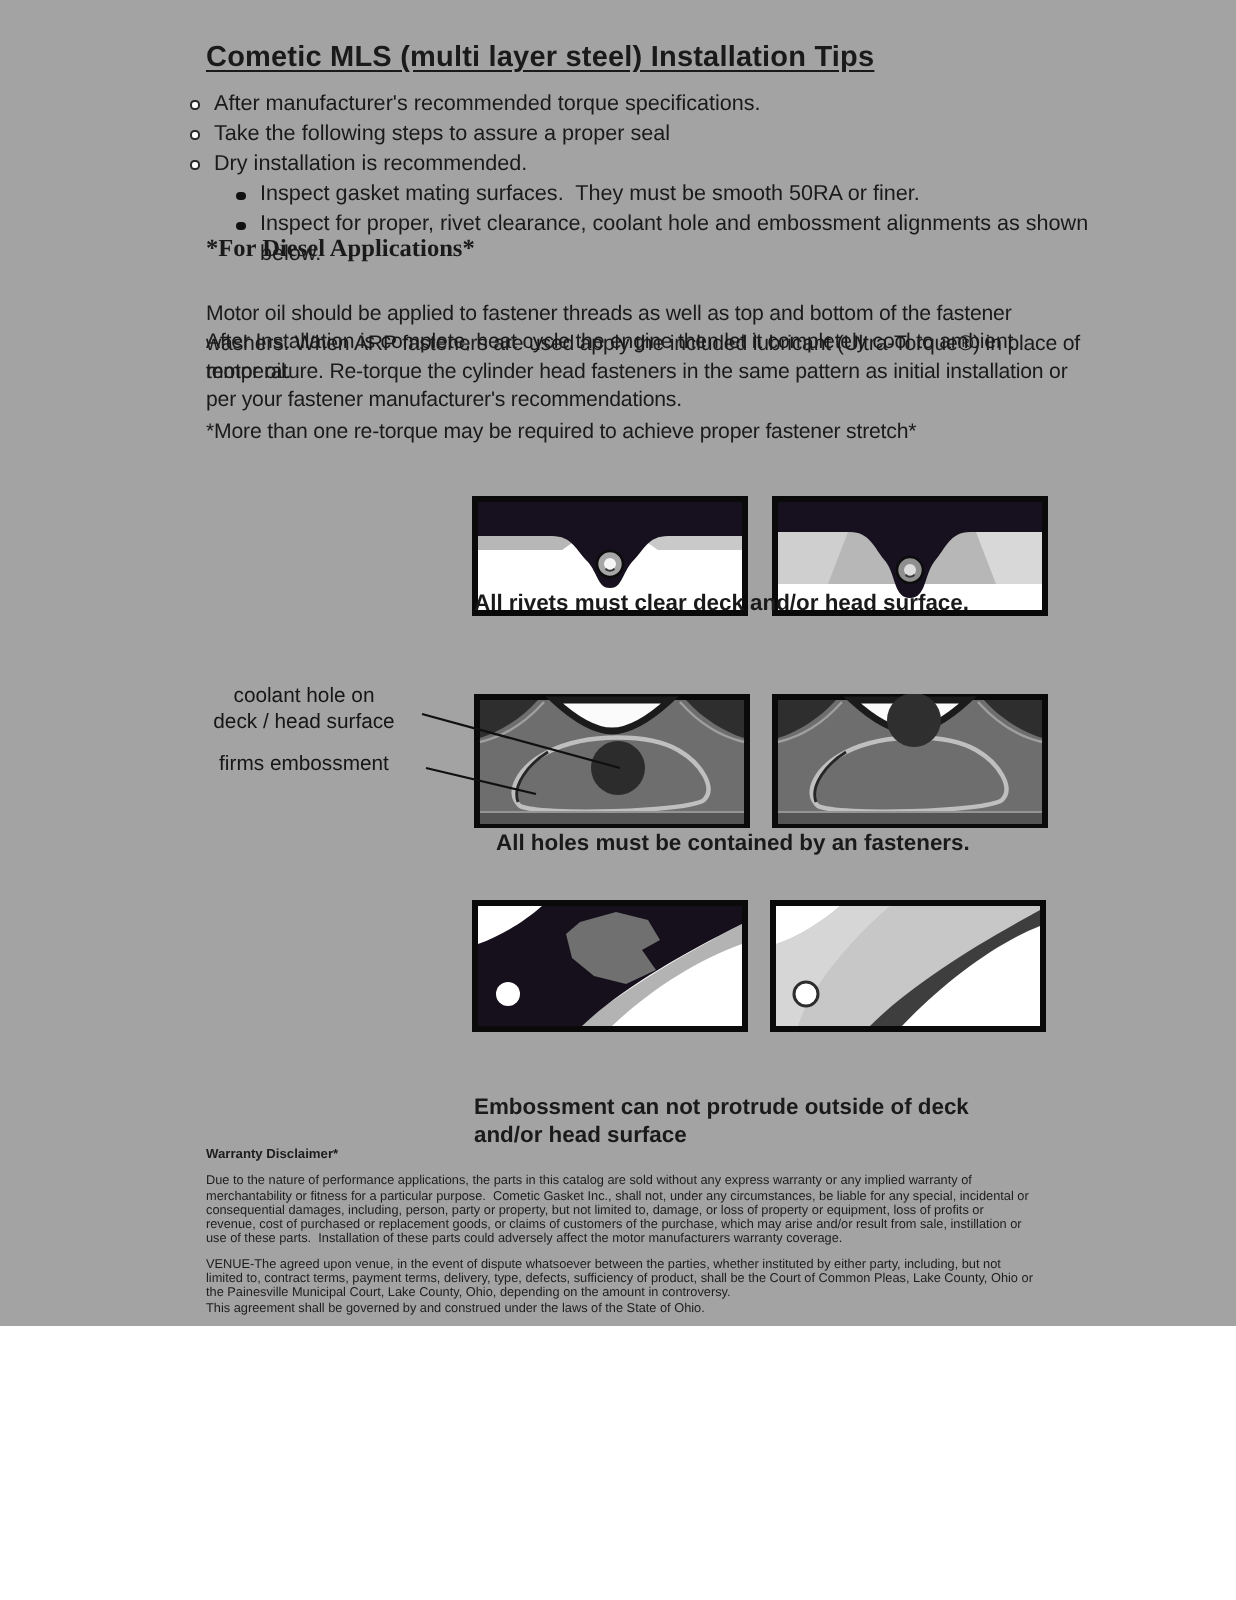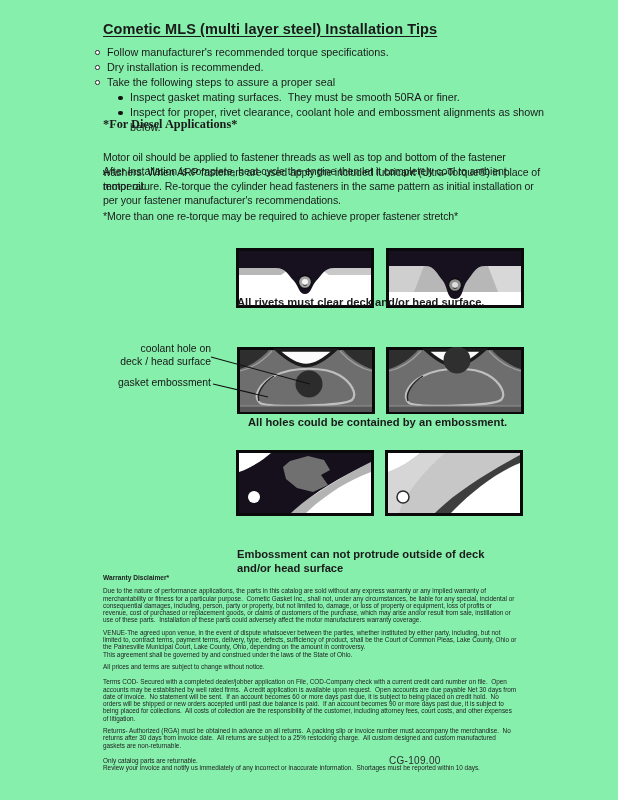--- a/index.html
+++ b/index.html
@@ -1,18 +1,18 @@
 <!DOCTYPE html>
 <html><head>
 <meta charset="utf-8">
 <style>
   * { margin:0; padding:0; box-sizing:border-box; }
   html,body { background:#ffffff; }
   .page {
-    position:relative; width:618px; height:800px; background:#86efac;
+    position:relative; width:618px; height:663px; background:#a3a3a3;
     font-family:"Liberation Sans", sans-serif; color:#1a1a1a; overflow:hidden;padding-left:12px;
   }
   .abs { position:absolute; }
 
   
   .title {
     left:103px; top:21px; font-size:14.5px; font-weight:bold;
     text-decoration:underline; text-underline-offset:2px; letter-spacing:.1px;
   }
   .tips { left:95px; top:45px; width:450px; list-style:none; }
@@ -43,21 +43,21 @@
   .dbox { width:138px; } .dbox svg { display:block; width:138px; }
   .b1-l { left:236px; top:248px; } .b1-r { left:386px; top:248px; }
   .b2-l { left:237px; top:347px; } .b2-r { left:386px; top:347px; }
   .b3-l { left:236px; top:450px; } .b3-r { left:385px; top:450px; }
 
   .caption { font-size:11.2px; font-weight:bold; line-height:13.5px; white-space:pre-wrap; }
   .cap1 { left:237px; top:296px; }
   .cap2 { left:248px; top:416px; }
   .cap3 { left:237px; top:548px; width:260px; }
 
-  .anno { font-size:10.4px; line-height:12.5px; text-align:right; width:118px; color:#161616; }
+  .anno { font-size:10.4px; line-height:12.5px; text-align:center; width:118px; color:#161616; }
   .anno1 { left:93px; top:343px; }
   .anno2 { left:93px; top:377px; }
   .anno-lines { left:200px; top:340px; width:130px; height:62px; pointer-events:none; }
 
   
   .warranty { left:103px; top:574px; width:414px; font-size:6.4px; line-height:7.3px; color:#1c1c1c; }
   .warranty h3 { font-size:6.6px; font-weight:bold; margin-bottom:6px; }
   .warranty p { margin-top:5px; white-space:pre-wrap; }
   .warranty p.cont { margin-top:0; }
   .warranty p.gap8 { margin-top:8px; }
@@ -66,23 +66,23 @@
   .footer-code { left:389px; top:755px; font-size:10px; letter-spacing:.3px; color:#2c2c2c; }
 </style>
 </head>
 <body>
 
 <div class="page">
 
   <h1 class="abs title">Cometic MLS (multi layer steel) Installation Tips</h1>
 
   <ul class="abs tips">
-    <li><span class="obullet"></span><span>Follow manufacturer's recommended torque specifications.</span></li>
+    <li><span class="obullet"></span><span>After manufacturer's recommended torque specifications.</span></li>
+    <li><span class="obullet"></span><span>Take the following steps to assure a proper seal</span></li>
     <li><span class="obullet"></span><span>Dry installation is recommended.</span></li>
-    <li><span class="obullet"></span><span>Take the following steps to assure a proper seal</span></li>
     <li class="sub"><span class="fbullet"></span><span>Inspect gasket mating surfaces.  They must be smooth 50RA or finer.</span></li>
     <li class="sub"><span class="fbullet"></span><span>Inspect for proper, rivet clearance, coolant hole and embossment alignments as shown below.</span></li>
   </ul>
 
   <h2 class="abs diesel-h">*For Diesel Applications*</h2>
   <p class="abs body-p d-p1">Motor oil should be applied to fastener threads as well as top and bottom of the fastener washers. When ARP fasteners are used apply the included lubricant (Ultra-Torque®) in place of motor oil.</p>
   <p class="abs body-p d-p2">After Installation is complete, heat cycle the engine then let it completely cool to ambient temperature. Re-torque the cylinder head fasteners in the same pattern as initial installation or per your fastener manufacturer's recommendations.</p>
   <p class="abs body-p d-p3">*More than one re-torque may be required to achieve proper fastener stretch*</p>
 
   <div class="abs rw-label r1-l">RIGHT</div>
@@ -113,21 +113,21 @@
   </div>
   <div class="abs caption cap1">All rivets must clear deck and/or head surface.</div>
 
   <div class="abs rw-label r2-l">RIGHT</div>
   <div class="abs rw-label r2-r">WRONG</div>
 
   <div class="abs anno anno1">
     <div>coolant hole on</div>
     <div>deck / head surface</div>
   </div>
-  <div class="abs anno anno2">gasket embossment</div>
+  <div class="abs anno anno2">firms embossment</div>
 
   <div class="abs dbox b2-l">
     <svg viewBox="0 0 138 67">
       <rect x="1.5" y="1.5" width="135" height="64" fill="#6e6e6e" stroke="#0a0a0a" stroke-width="3"></rect>
       <path d="M3,3 H32 C24,12 13,19 3,22 Z" fill="#2e2e2e"></path>
       <path d="M135,3 H106 C114,12 125,19 135,22 Z" fill="#2e2e2e"></path>
       <path d="M3,24 C16,21 27,13 35,4" fill="none" stroke="#9f9f9f" stroke-width="1.2"></path>
       <path d="M135,24 C122,21 111,13 103,4" fill="none" stroke="#9f9f9f" stroke-width="1.2"></path>
       <path d="M40,3 C52,14 62,18.5 69,18.5 C76,18.5 86,14 98,3 Z" fill="#fbfbfb" stroke="#1b1b1b" stroke-width="3.4"></path>
       <path d="M23,56 C15,49 23,36 37,29 C57,19 88,20 102,28 C114,35 121,47 115,53 C107,59 33,61 23,56 Z" fill="none" stroke="#bfbfbf" stroke-width="2.2"></path>
@@ -151,21 +151,21 @@
       <rect x="3" y="59" width="132" height="6" fill="#555555"></rect>
       <path d="M3,59 H135" stroke="#949494" stroke-width="1"></path>
     </svg>
   </div>
 
   <svg class="abs anno-lines" viewBox="0 0 130 62">
     <line x1="11" y1="17" x2="110" y2="44" stroke="#101010" stroke-width="1.1"></line>
     <line x1="13" y1="44" x2="68" y2="57" stroke="#101010" stroke-width="1.1"></line>
   </svg>
 
-  <div class="abs caption cap2">All holes could be contained by an embossment.</div>
+  <div class="abs caption cap2">All holes must be contained by an fasteners.</div>
 
   <div class="abs rw-label r3-l">RIGHT</div>
   <div class="abs rw-label r3-r">WRONG</div>
 
   <div class="abs dbox b3-l">
     <svg viewBox="0 0 138 66">
       <rect x="1.5" y="1.5" width="135" height="63" fill="#ffffff" stroke="#0a0a0a" stroke-width="3"></rect>
       <path d="M135,12 C104,28 74,46 54,63 L70,63 C88,46 112,30 135,22 Z" fill="#b3b3b3"></path>
       <path d="M3,63 V22 C15,18 27,10 35,3 H135 V12 C103,28 74,45 55,63 Z" fill="#16101c"></path>
       <path d="M54,11 L72,6 L88,10 L94,20 L85,25 L92,35 L77,42 L61,38 L50,29 L47,17 Z" fill="#707070"></path>

